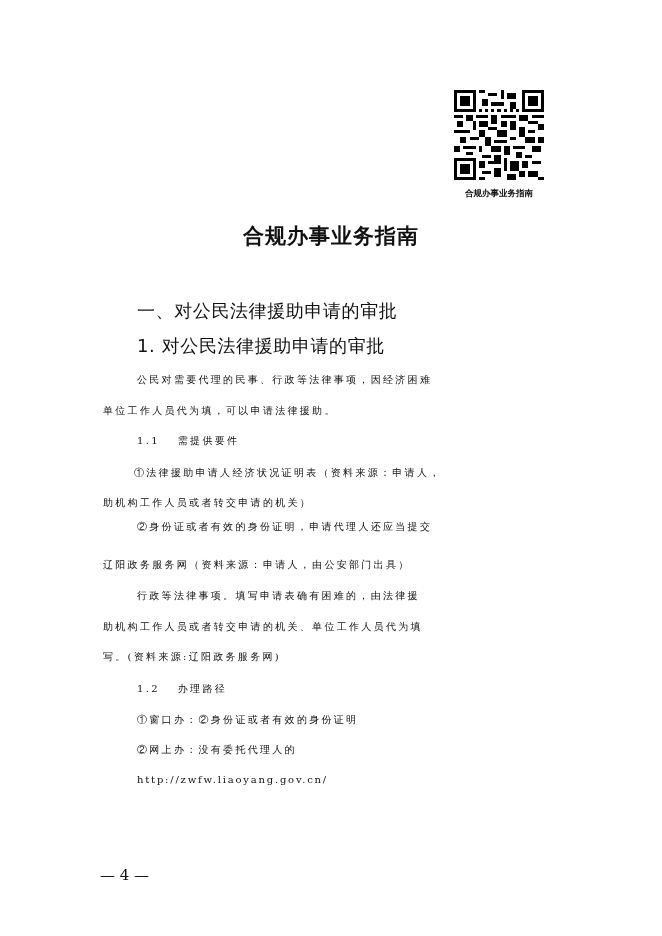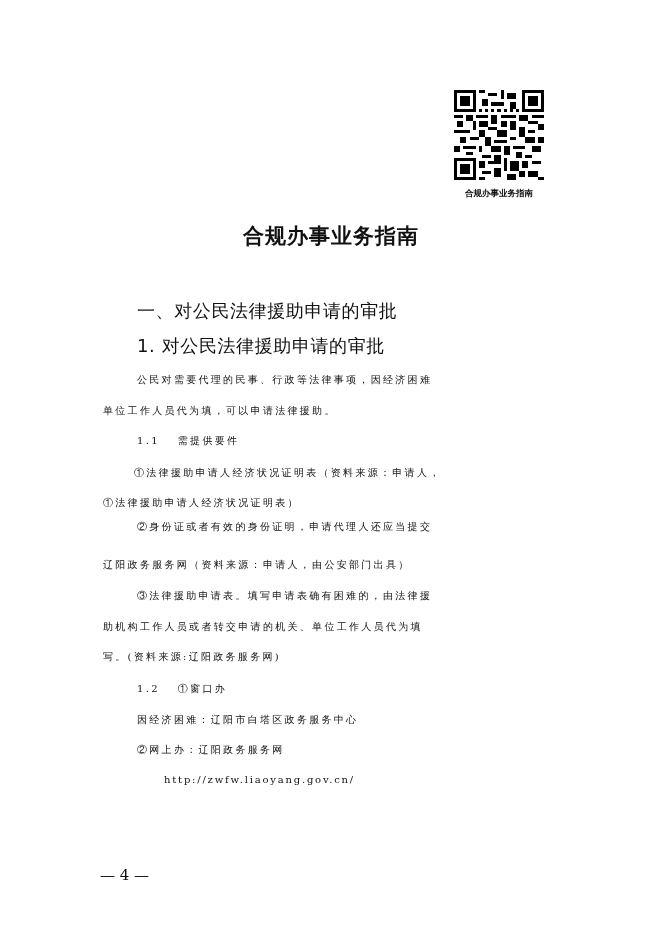--- a/index.html
+++ b/index.html
@@ -106,27 +106,27 @@
 <div class="line sans" style="left:137px;top:334px;">1. 对公民法律援助申请的审批</div>
 
 <div class="line" style="left:137px;top:373px;">公民对需要代理的民事、行政等法律事项，因经济困难</div>
 <div class="line" style="left:103px;top:404px;">单位工作人员代为填，可以申请法律援助。</div>
 
 <div class="line" style="left:137px;top:434px;">
   <span>1.1</span><span class="gap"></span><span>需提供要件</span>
 </div>
 
 <div class="line" style="left:134px;top:466px;">①法律援助申请人经济状况证明表（资料来源：申请人，</div>
-<div class="line" style="left:103px;top:496px;">①法律援助申请人经济状况证明表）</div>
+<div class="line" style="left:103px;top:496px;">助机构工作人员或者转交申请的机关）</div>
 <div class="line" style="left:137px;top:520px;">②身份证或者有效的身份证明，申请代理人还应当提交</div>
 <div class="line" style="left:103px;top:558px;">辽阳政务服务网（资料来源：申请人，由公安部门出具）</div>
-<div class="line" style="left:137px;top:589px;">③法律援助申请表。填写申请表确有困难的，由法律援</div>
+<div class="line" style="left:137px;top:589px;">行政等法律事项。填写申请表确有困难的，由法律援</div>
 <div class="line" style="left:103px;top:620px;">助机构工作人员或者转交申请的机关、单位工作人员代为填</div>
 <div class="line" style="left:103px;top:650px;">写。(资料来源:辽阳政务服务网)</div>
 
 <div class="line" style="left:137px;top:682px;">
-  <span>1.2</span><span class="gap"></span><span>①窗口办</span>
+  <span>1.2</span><span class="gap"></span><span>办理路径</span>
 </div>
-<div class="line" style="left:137px;top:713px;">因经济困难：辽阳市白塔区政务服务中心</div>
-<div class="line" style="left:137px;top:743px;">②网上办：辽阳政务服务网</div>
-<div class="line" style="left:137px;top:774px;letter-spacing:1.8px;margin-left:27px;">http://zwfw.liaoyang.gov.cn/</div>
+<div class="line" style="left:137px;top:713px;">①窗口办：②身份证或者有效的身份证明</div>
+<div class="line" style="left:137px;top:743px;">②网上办：没有委托代理人的</div>
+<div class="line" style="left:137px;top:774px;letter-spacing:1.8px;">http://zwfw.liaoyang.gov.cn/</div>
 
 <div class="pagenum">— 4 —</div>
 
 </body></html>

